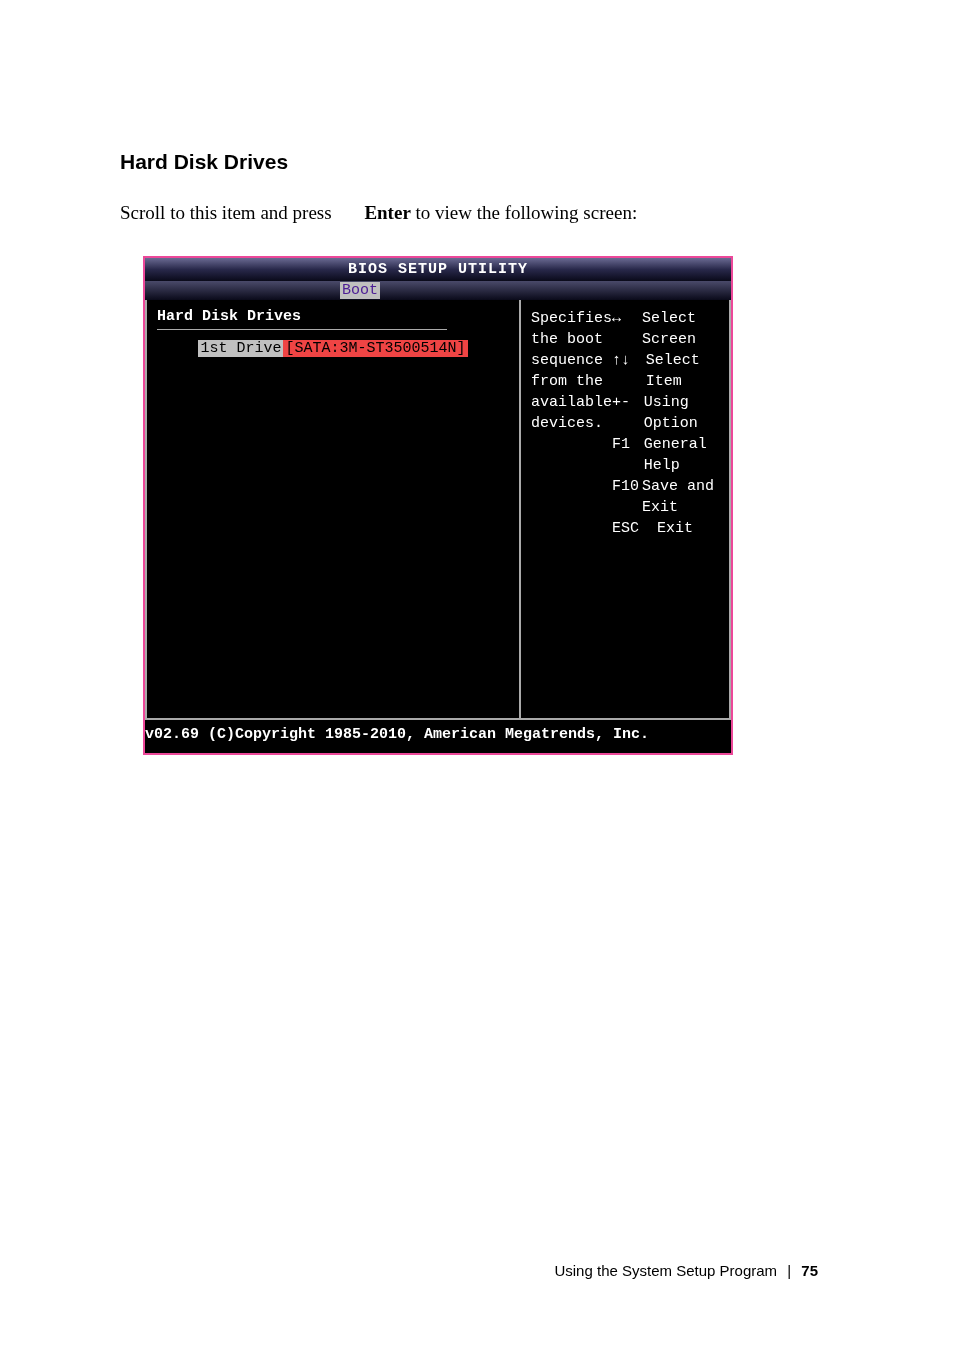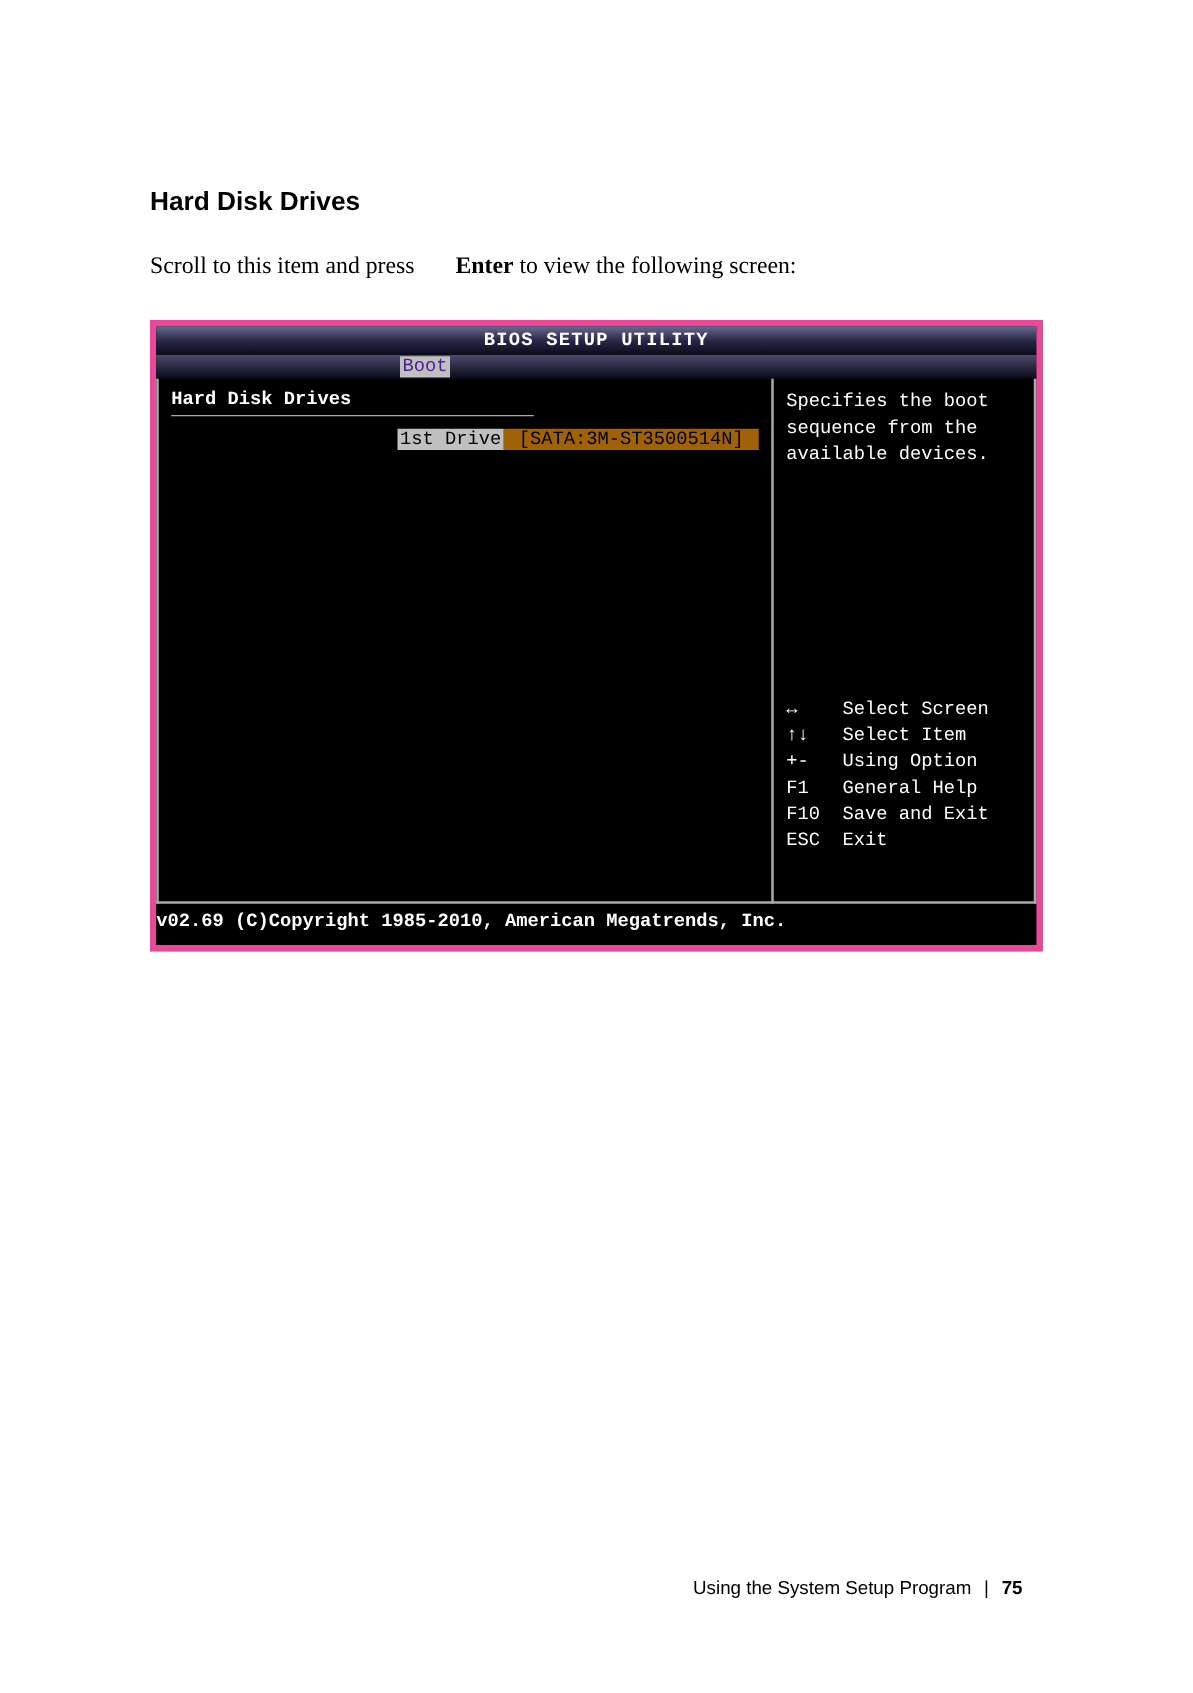--- a/index.html
+++ b/index.html
@@ -28,26 +28,27 @@
       font-family: Georgia, 'Times New Roman', serif;
       font-size: 19px;
       color: #000;
       margin-bottom: 32px;
     }
     .instruction-text .bold {
       font-weight: bold;
       margin-left: 28px;
     }
     .bios-screenshot {
-      width: 714px;
-      border: 5px solid #ec4899;
+      width: 590px;
+      border: 2px solid #ec4899;
       background: #000;
       font-family: 'Courier New', monospace;
       font-size: 15px;
       color: #fff;
+      margin-left: 23px;
     }
     .bios-title-bar {
       background: linear-gradient(to bottom, #6a6a92 0%, #28284a 50%, #0a0a1a 100%);
       text-align: center;
       padding: 3px 0;
       font-weight: bold;
       letter-spacing: 1px;
       color: #fff;
     }
     .bios-tab-row {
@@ -71,47 +72,47 @@
       padding: 8px 10px;
       position: relative;
     }
     .bios-right-panel {
       width: 210px;
       border: 2px solid #aaa;
       border-top: none;
       border-left: none;
       padding: 8px 10px;
       display: flex;
-      flex-direction: column;
+      flex-direction: row;
       justify-content: space-between;
     }
     .bios-panel-title {
       color: #fff;
       font-weight: bold;
       margin-bottom: 4px;
     }
     .bios-divider {
       border-top: 1px solid #aaa;
       margin: 3px 0 10px 0;
       width: 290px;
     }
     .bios-item-row {
       display: flex;
-      justify-content: flex-end;
+      justify-content: center;
       align-items: center;
     }
     .bios-item-label {
       background: #c0c0c0;
       color: #000;
       padding: 0 2px;
     }
     .bios-item-value {
-      background: #a16207;
-      color: #000;
-      padding: 0 12px;
+      background: #ef4444;
+      color: #000;
+      padding: 0 2px;
     }
     .bios-help-text {
       color: #fff;
       line-height: 1.4;
     }
     .bios-legend {
       color: #fff;
       line-height: 1.4;
       padding-bottom: 30px;
     }

